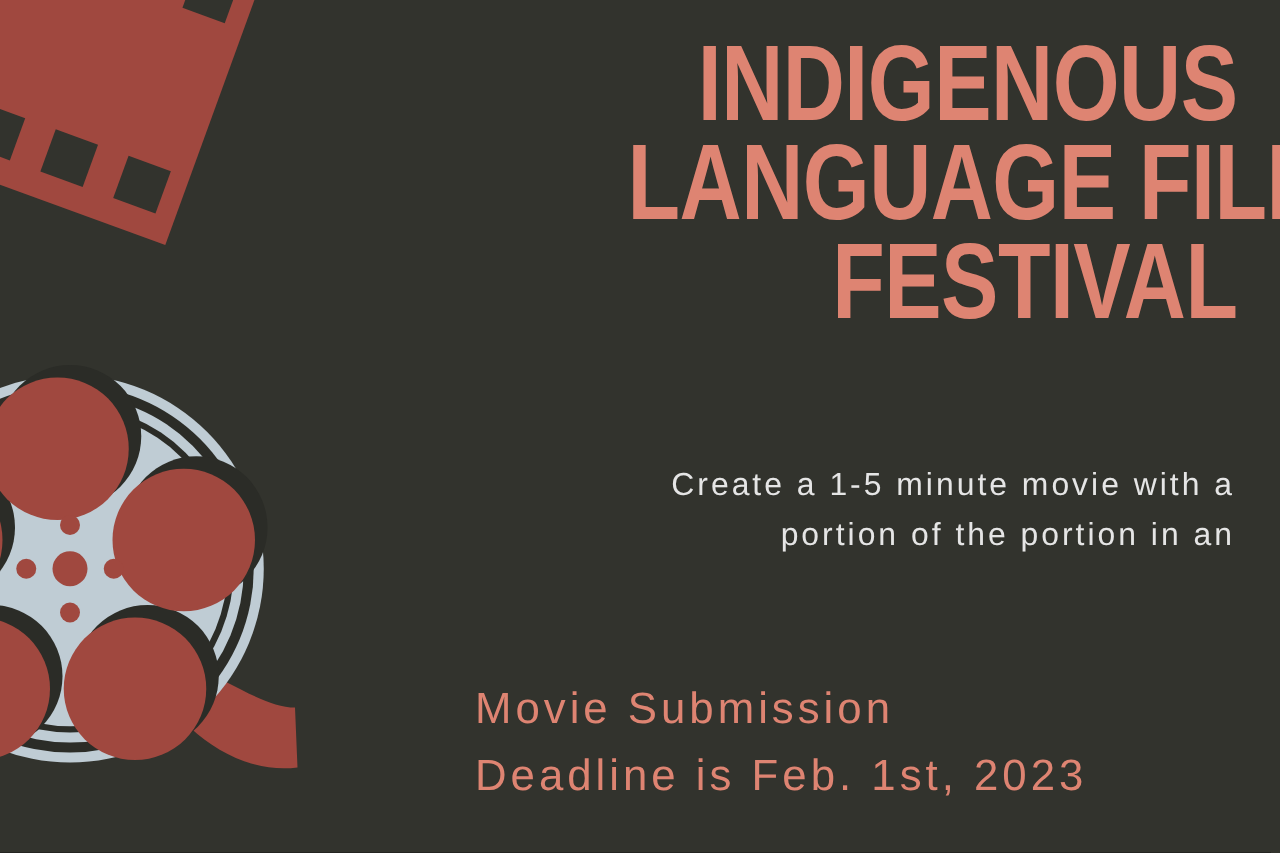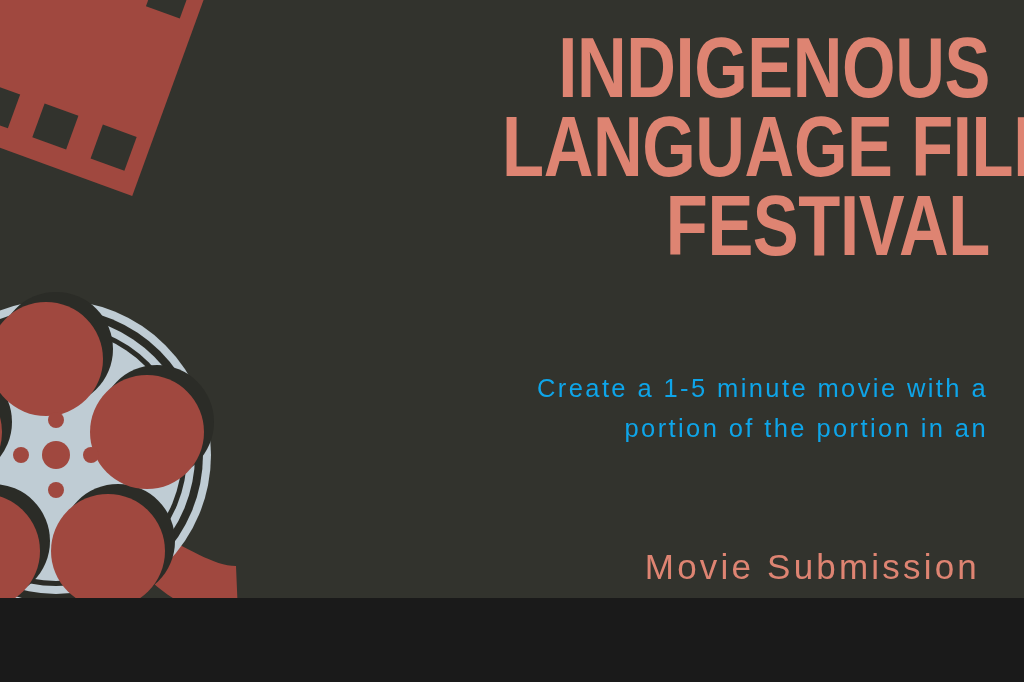--- a/index.html
+++ b/index.html
@@ -3,21 +3,21 @@
 <meta charset="utf-8">
 <style>
   html, body {
     margin: 0;
     padding: 0;
     background: #1a1a1a;
   }
   #poster {
     position: relative;
     width: 1024px;
-    height: 598px;
+    height: 682px;
     overflow: hidden;
     background: #32332d;
     font-family: "Liberation Sans", sans-serif;
   }
 
   
   .graphics {
     position: absolute;
     inset: 0;
     width: 1024px;
@@ -53,34 +53,33 @@
     transform-origin: 100% 50%;
     white-space: nowrap;
   }
 
   .body-block {
     position: absolute;
     top: 368px;
     left: 0;
     right: 2px;
     text-align: right;
-    color: #0ea5e9;
+    color: #e5e5e5;
     font-size: 25.5px;
     line-height: 1.58;
     letter-spacing: 2.4px;
     font-weight: 400;
   }
   .body-line { display: block; white-space: nowrap; }
 
   .deadline-block {
     position: absolute;
     top: 540px;
     left: 0;
     right: 10px;
-    text-align: right;
     color: #de8472;
     font-size: 35px;
     line-height: 1.55;
     letter-spacing: 3.2px;
     font-weight: 400;
   }
   .deadline-line { display: block; white-space: nowrap; }
 </style>
 </head>
 <body>
@@ -154,16 +153,17 @@
       <span class="title-line">FESTIVAL</span>
     </div>
 
     <div class="body-block">
       <span class="body-line">Create a 1-5 minute movie with a</span>
       <span class="body-line">portion of the portion in an</span>
     </div>
 
     <div class="deadline-block">
       <span class="deadline-line">Movie Submission</span>
+      <span class="deadline-line">Deadline is Feb. 1st, 2023</span>
     </div>
 
   </div>
 </div>
 
 </body></html>

